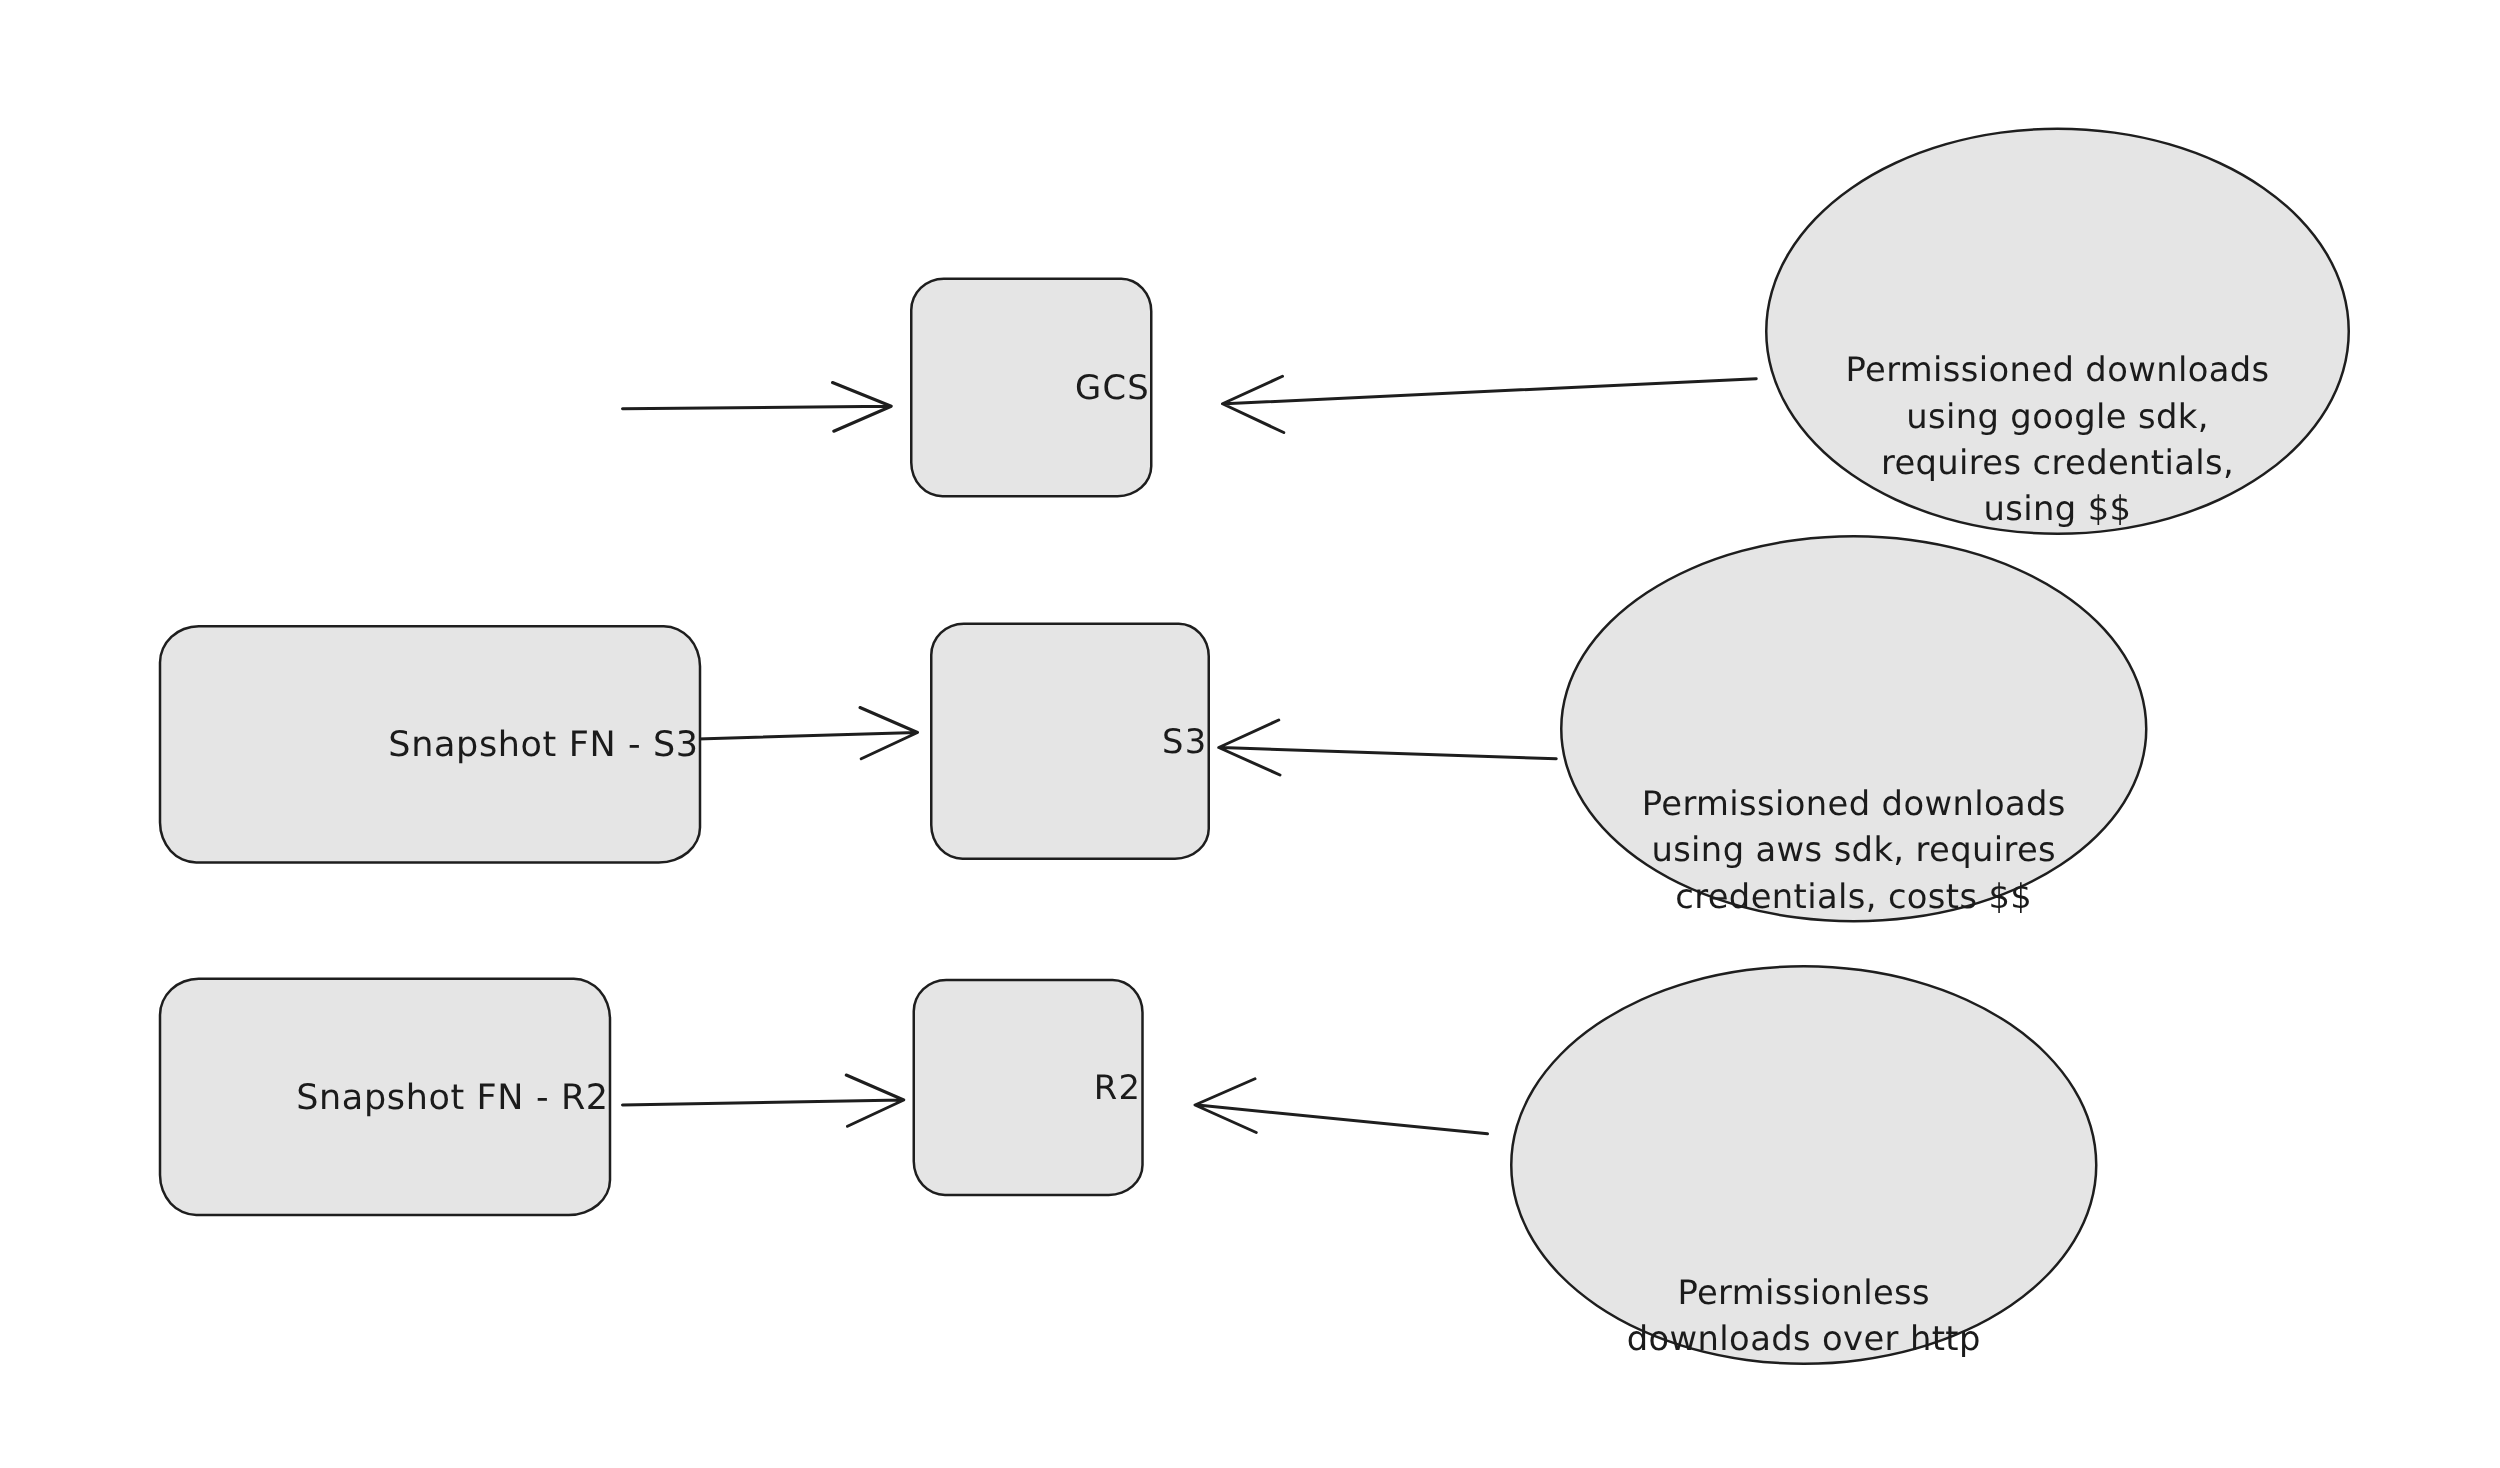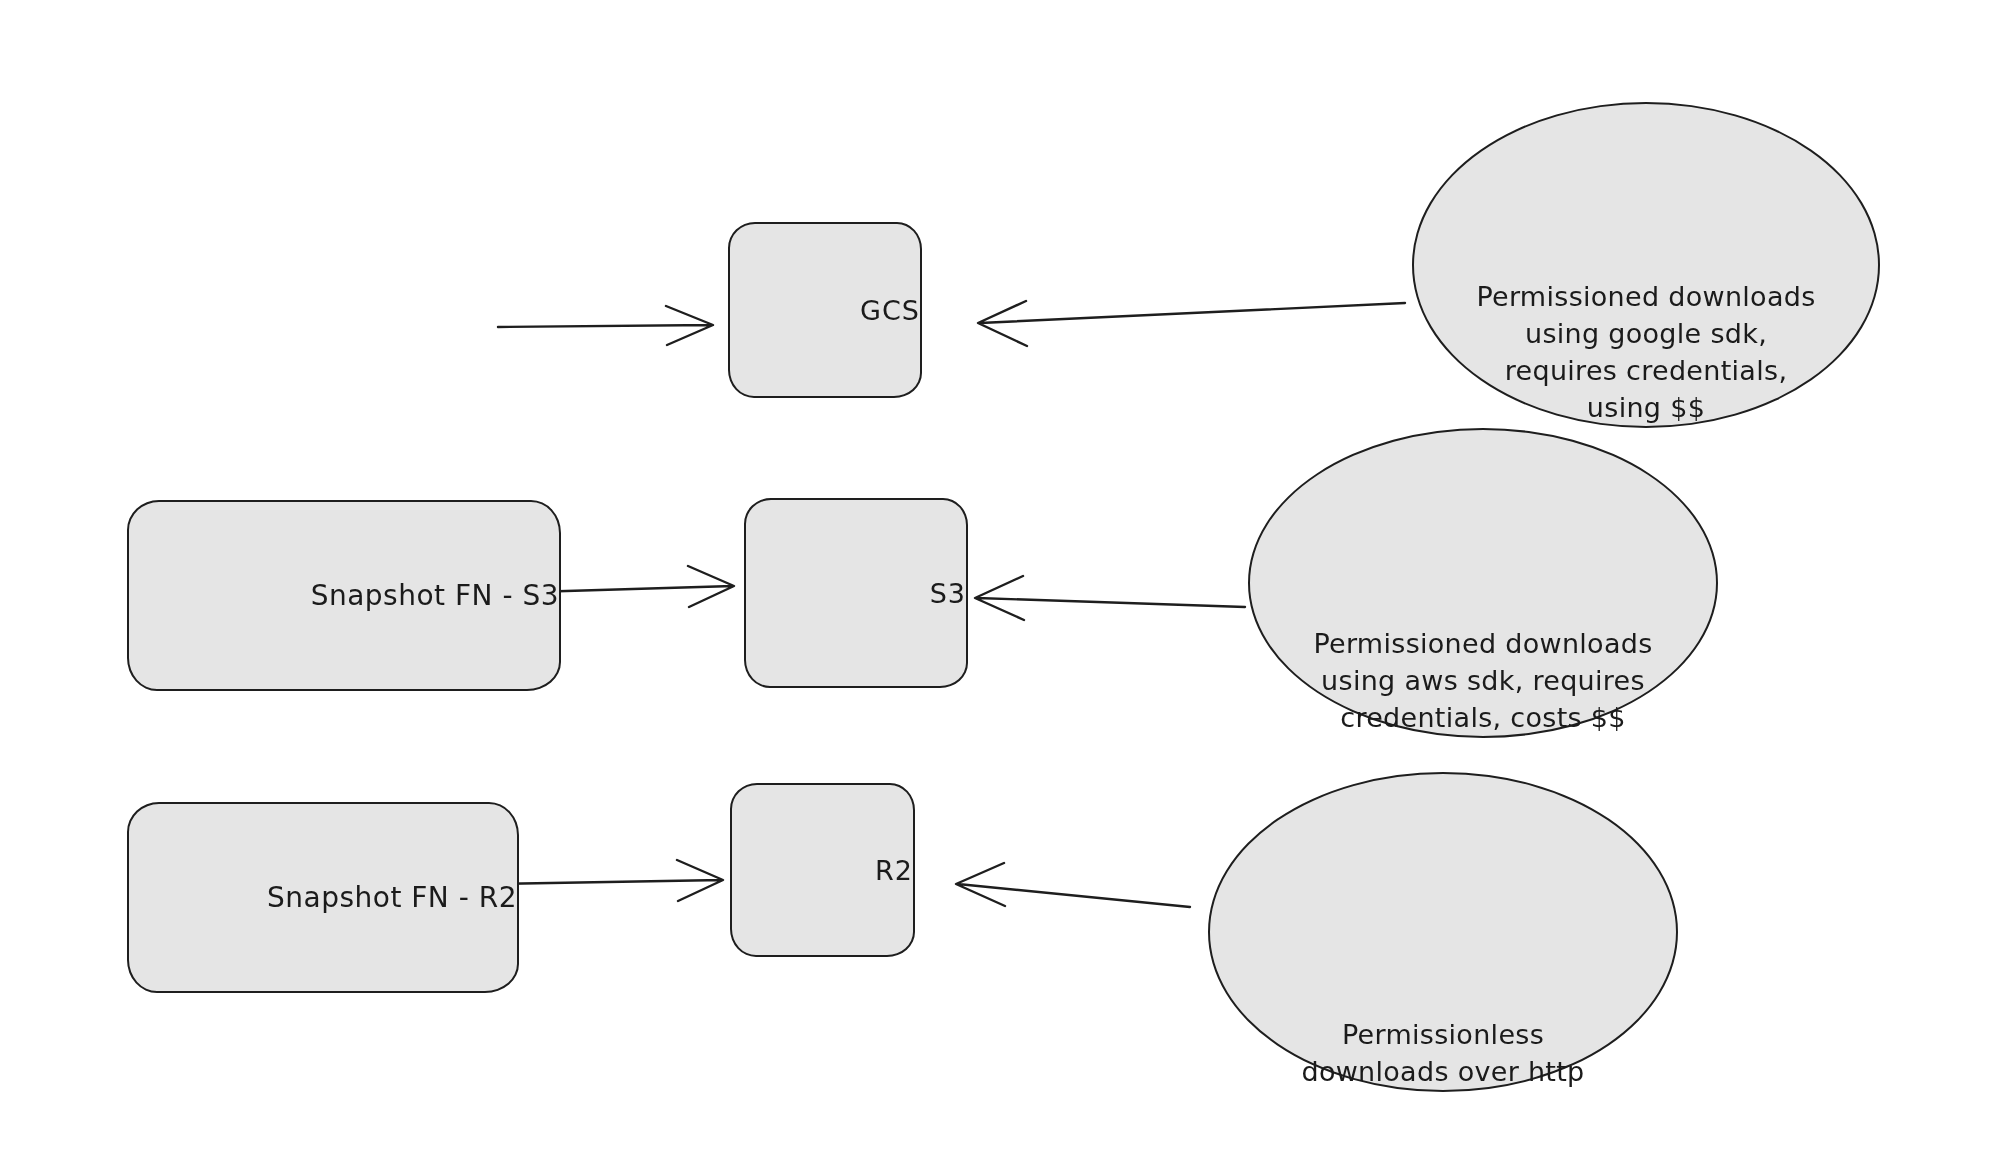--- a/index.html
+++ b/index.html
@@ -64,21 +64,21 @@
   }
   .note-line {
     font-size: 27px;
     line-height: 37px;
     letter-spacing: 0.3px;
     white-space: nowrap;
   }
   
   #src-gcs { left: 127px; top: 218px; width: 362px; height: 192px; }
   #src-s3  { left: 127px; top: 500px; width: 434px; height: 191px; }
-  #src-r2  { left: 127px; top: 782px; width: 392px; height: 191px; margin-top: 20px; }
+  #src-r2  { left: 127px; top: 782px; width: 362px; height: 191px; }
   #tgt-gcs { left: 728px; top: 222px; width: 194px; height: 176px; }
   #tgt-s3  { left: 744px; top: 498px; width: 224px; height: 190px; }
   #tgt-r2  { left: 730px; top: 783px; width: 185px; height: 174px; padding-left: 37px; }
   #note-gcs { left: 1412px; top: 102px; width: 468px; height: 326px; }
   #note-s3  { left: 1248px; top: 428px; width: 470px; height: 310px; }
   #note-r2  { left: 1208px; top: 772px; width: 470px; height: 320px; }
 </style>
 </head>
 <body>
 

